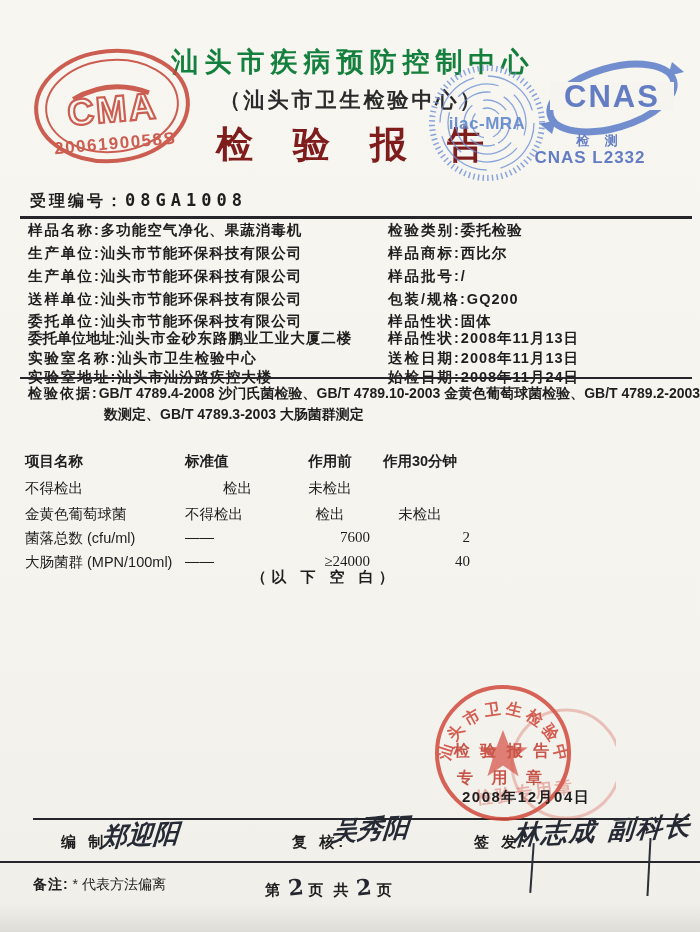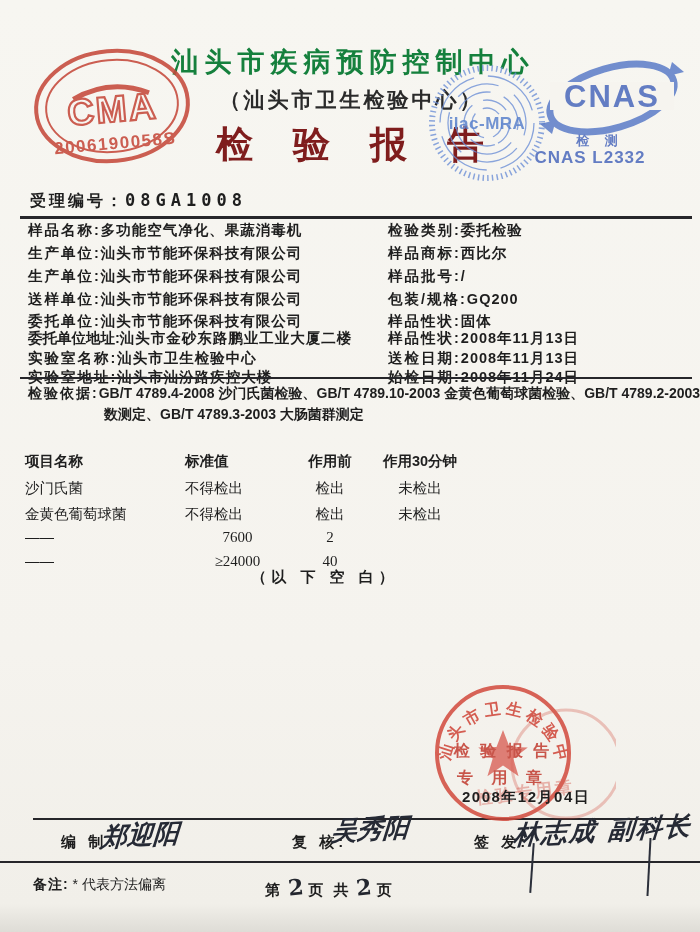--- a/index.html
+++ b/index.html
@@ -40,21 +40,21 @@
   .basis{top:383px;left:28px;width:652px;font-size:14px;font-weight:bold;line-height:1.5;
     padding-left:76px;text-indent:-76px;}
   .basis .lbl{letter-spacing:2px;}
   
   .rtable{top:450px;left:25px;width:445px;}
   .t-row{display:grid;grid-template-columns:160px 105px 80px 100px;position:absolute;width:445px;
     font-size:14.5px;white-space:nowrap;}
   .t-row .c3,.t-row .c4{text-align:center;}
   .t-head{top:2px;font-weight:600;}
   .t-r1{top:29px;}.t-r2{top:55px;}.t-r3{top:79px;}.t-r4{top:103px;}
-  .t-row .num{font-family:"Liberation Serif",serif;font-size:15px;}
+  .t-row .num{font-family:"Liberation Serif",serif;font-size:15px;text-align:right;}
   .end-note{top:568px;left:235px;width:180px;text-align:center;font-size:15px;
     letter-spacing:5px;font-weight:600;}
   
   .seal-date{top:788px;left:440px;font-size:15px;font-weight:600;letter-spacing:1.5px;z-index:5;margin-left:22px;}
   
   .rule3{top:818px;left:33px;width:656px;height:2px;}
   .rule4{top:861px;left:0;width:700px;height:2px;}
   .sig-label{font-size:15px;font-weight:bold;letter-spacing:4px;top:833px;padding-left:16px;}
   .lab-prep{left:45px;}.lab-rev{left:276px;}.lab-iss{left:458px;}
   .handwriting{font-family:"DejaVu Serif",serif;font-style:italic;font-weight:bold;
@@ -147,37 +147,38 @@
 </div>
 
 <div class="abs rtable">
   <div class="t-row t-head">
     <span class="c1">项目名称</span>
     <span class="c2">标准值</span>
     <span class="c3">作用前</span>
     <span class="c4">作用30分钟</span>
   </div>
   <div class="t-row t-r1">
-    <span class="c1">沙门氏菌</span>
     <span class="c2">不得检出</span>
     <span class="c3">检出</span>
     <span class="c4">未检出</span>
   </div>
   <div class="t-row t-r2">
     <span class="c1">金黄色葡萄球菌</span>
     <span class="c2">不得检出</span>
     <span class="c3">检出</span>
     <span class="c4">未检出</span>
   </div>
   <div class="t-row t-r3">
+    <span class="c1">菌落总数 (cfu/ml)</span>
     <span class="c2">——</span>
     <span class="c3 num">7600</span>
     <span class="c4 num">2</span>
   </div>
   <div class="t-row t-r4">
+    <span class="c1">大肠菌群 (MPN/100ml)</span>
     <span class="c2">——</span>
     <span class="c3 num">≥24000</span>
     <span class="c4 num">40</span>
   </div>
 </div>
 <div class="abs end-note">（以 下 空 白）</div>
 
 <svg class="abs" style="left:416px;top:666px;z-index:3;" width="200" height="175" viewBox="0 0 200 175">
   <g opacity="0.85">
     <circle cx="87" cy="87" r="66" fill="none" stroke="#d24a3d" stroke-width="4"></circle>

